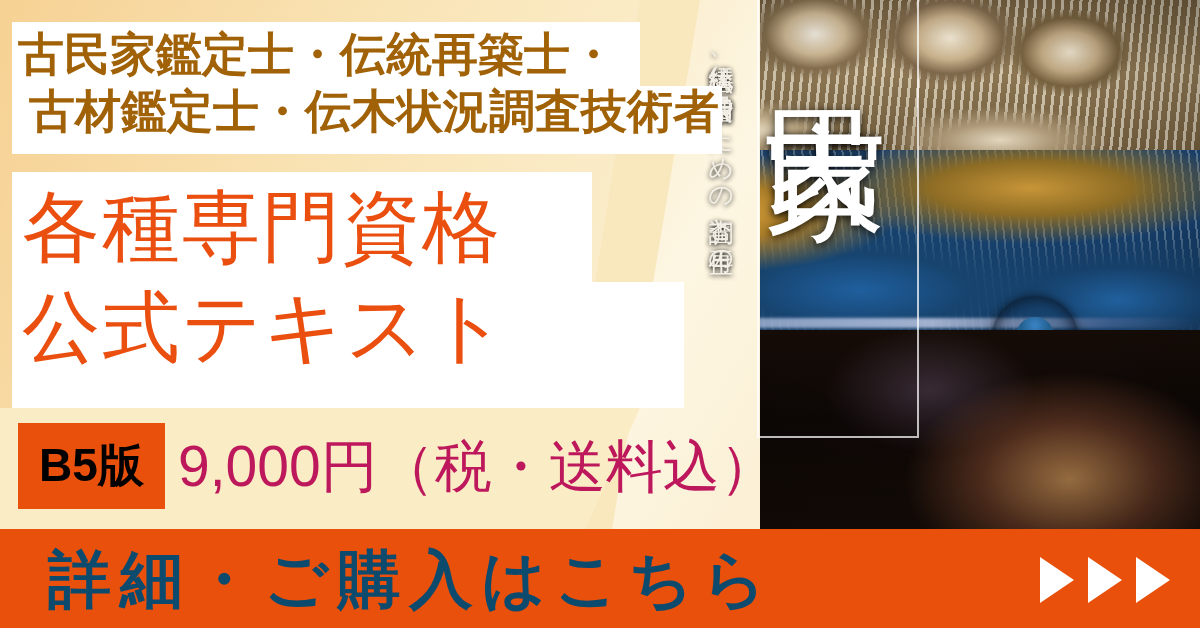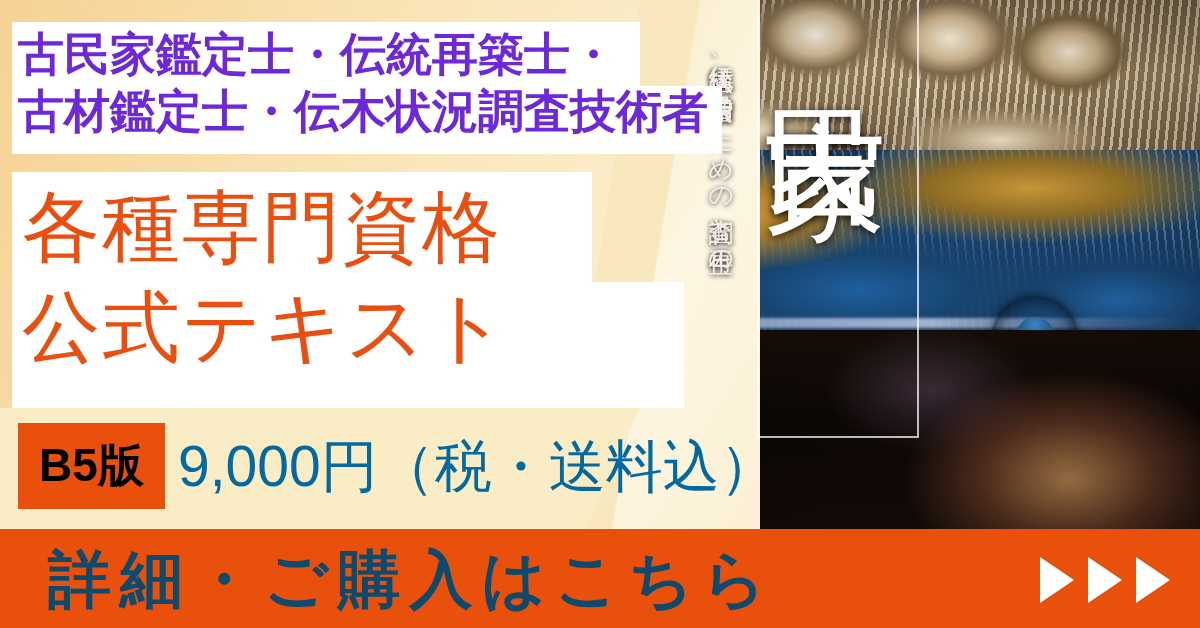--- a/index.html
+++ b/index.html
@@ -158,29 +158,29 @@
   }
   .band-price{
     position:absolute;left:0;top:408px;width:640px;height:122px;
     background:#faecc4;
     clip-path:polygon(0 0, 640px 0, 585px 122px, 0 122px);
   }
 
   
   .head-text{
     position:absolute;left:18px;top:26px;width:712px;
-    color:#6d28d9;
+    color:#a16207;
     font-size:46px;
     font-weight:700;
     line-height:1.24;
     letter-spacing:0px;
     white-space:nowrap;
   }
   .head-text .l1{display:block;}
-  .head-text .l2{display:block;}
+  .head-text .l2{display:block;text-align:center;}
 
   .title-main{
     position:absolute;left:22px;top:178px;width:660px;
     color:#EA4F10;
     font-size:78px;
     font-weight:400;
     line-height:1.28;
     letter-spacing:2px;
     white-space:nowrap;
   }
@@ -192,21 +192,21 @@
     position:absolute;left:18px;top:423px;width:147px;height:86px;
     background:#E8500C;
     color:#000000;
     font-size:46px;font-weight:700;
     display:flex;align-items:center;justify-content:center;
     letter-spacing:0px;
     white-space:nowrap;
   }
   .price-text{
     position:absolute;left:178px;top:424px;
-    color:#0369a1;
+    color:#be185d;
     font-size:57px;font-weight:400;
     line-height:84px;
     letter-spacing:0px;
     white-space:nowrap;
   }
 
   
   .cta-bar{
     position:absolute;left:0;top:529px;width:1200px;height:99px;
     background:#E8500C;

